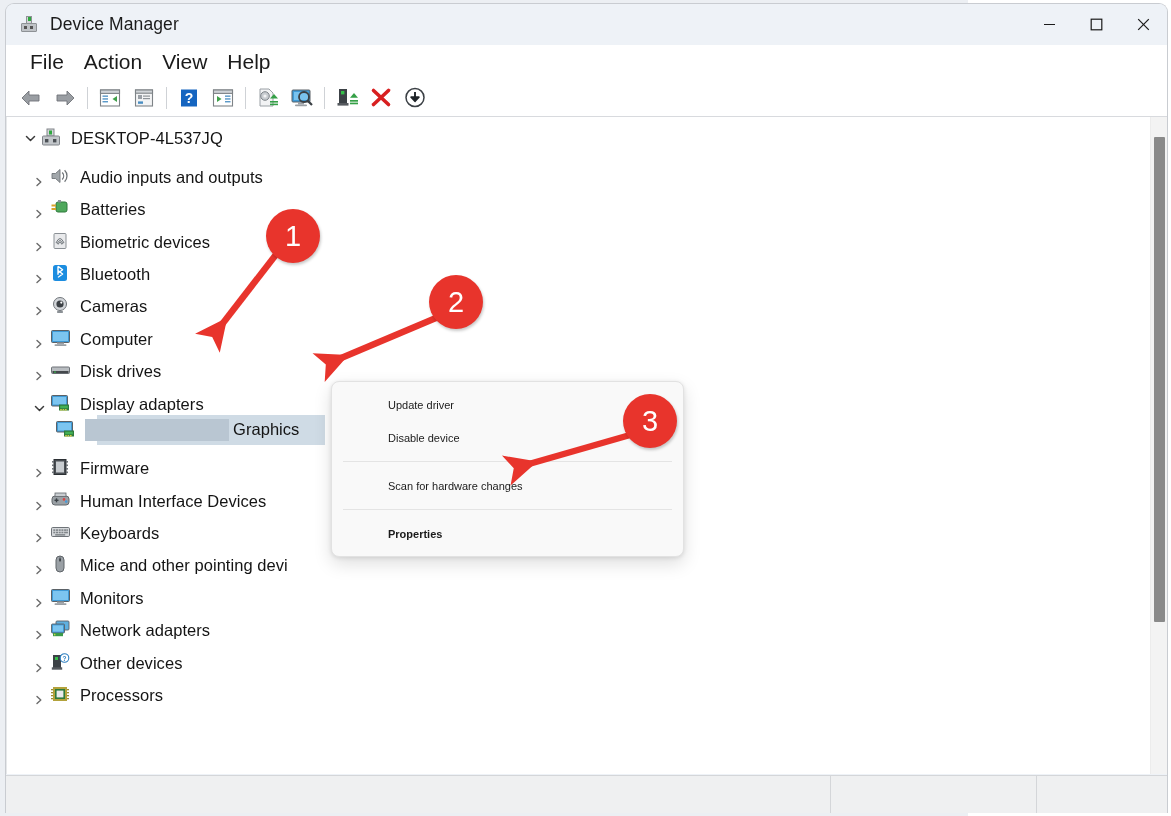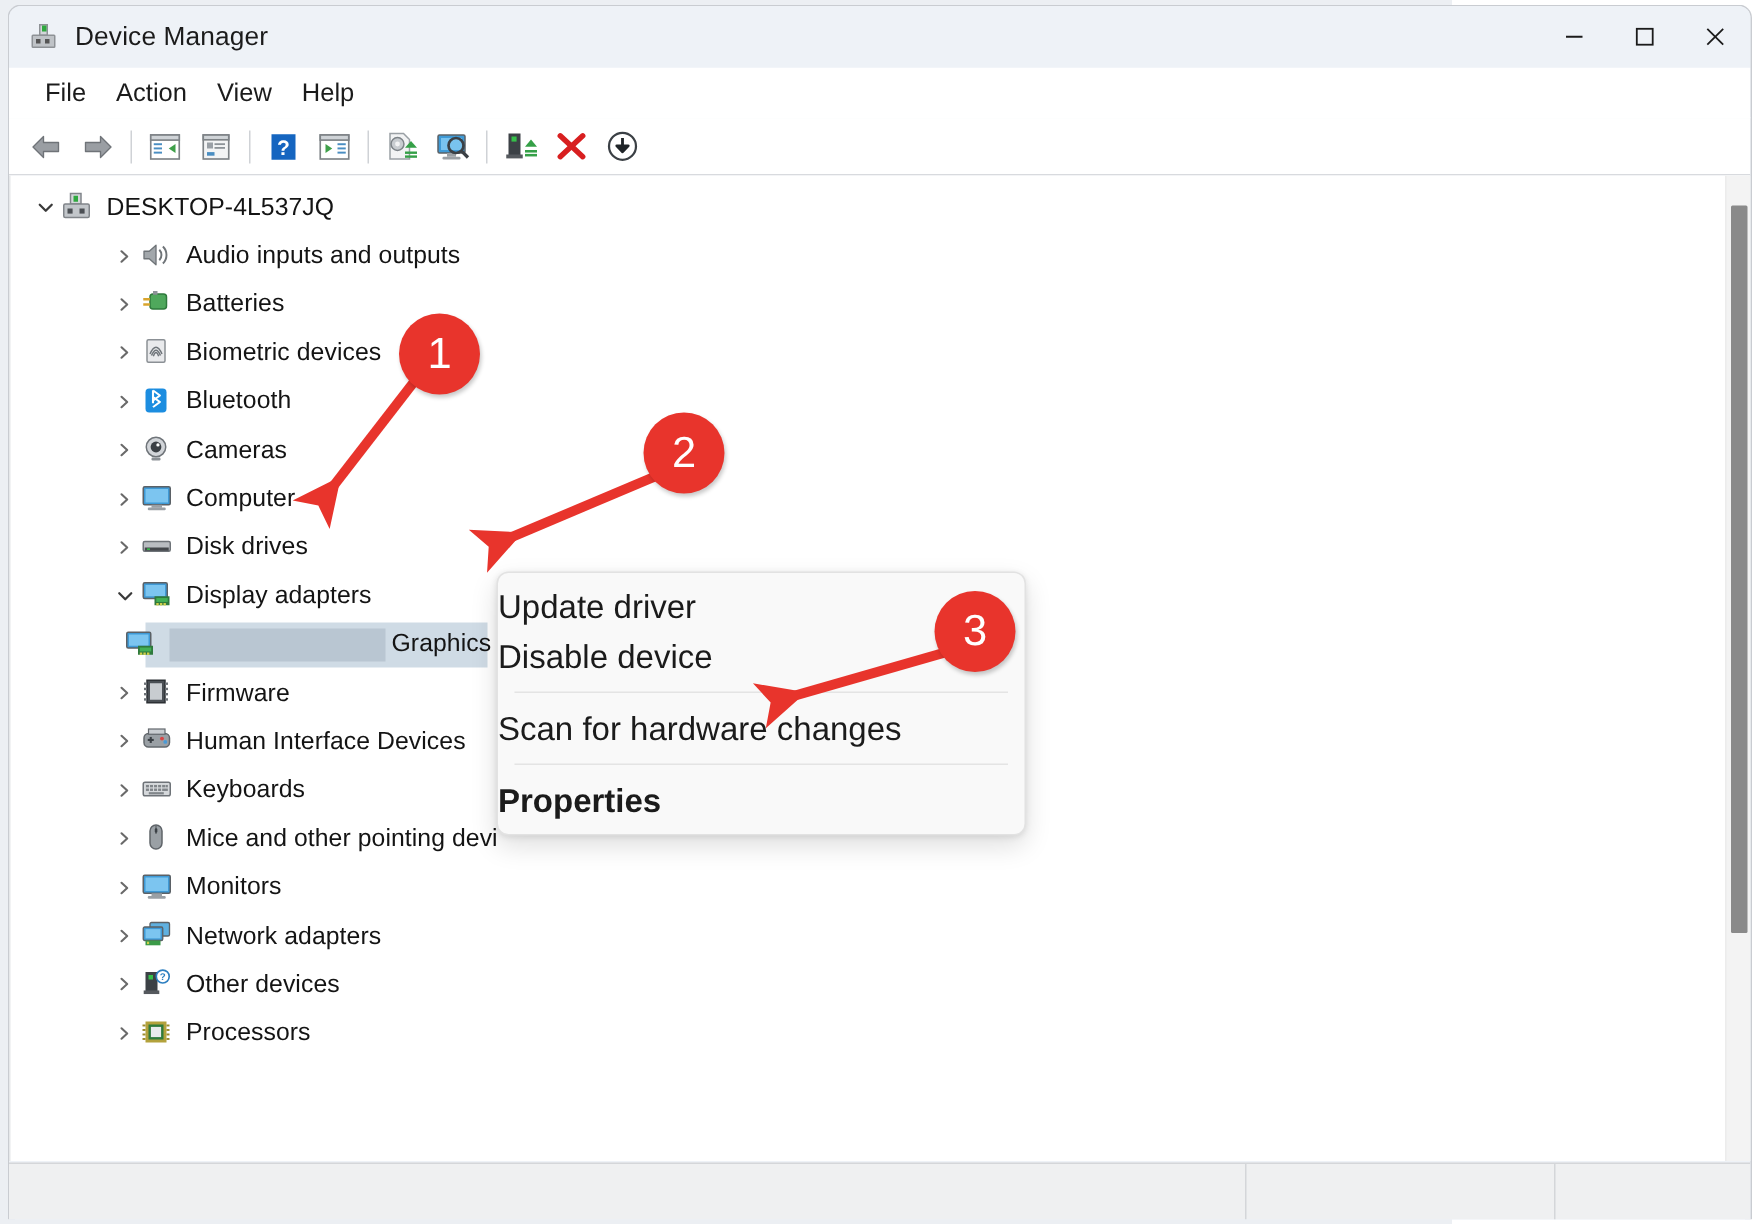--- a/index.html
+++ b/index.html
@@ -94,21 +94,21 @@
   
   .menubar {
     height: 34px;
     background: #ffffff;
     display: flex;
     align-items: center;
     padding-left: 14px;
     border-bottom: 1px solid #ffffff;
   }
   .menubar .mi {
-    font-size: 17px;
+    font-size: 21px;
     color: #1b1b1b;
     padding: 3px 10px;
     border-radius: 3px;
     white-space: nowrap;
   }
 
   
   .toolbar {
     height: 38px;
     background: #ffffff;
@@ -159,22 +159,22 @@
     flex: none;
     position: relative;
   }
   .row .lbl {
     font-size: 16.5px;
     color: #141414;
     letter-spacing: 0.05px;
   }
 
   .depth0 { padding-left: 12px; }
-  .depth1 { padding-left: 65px; }
-  .depth2 { padding-left: 76px; }
+  .depth1 { padding-left: 21px; align-items: flex-end; }
+  .depth2 { padding-left: 48px; }
 
   
   .row.selected .sel-band {
     position: absolute;
     left: 90px; top: 1px;
     width: 228px; height: 30px;
     background: #cfdbe5;
     z-index: 0;
   }
   .row.selected .ico, .row.selected .lbl, .row.selected .redact {
@@ -228,21 +228,22 @@
     border: 1px solid #e2e2e2;
     border-radius: 8px;
     box-shadow: 0 7px 18px rgba(0,0,0,0.13), 0 1px 4px rgba(0,0,0,0.10);
     padding: 6px 0 6px 0;
     z-index: 30;
   }
   .ctx-item {
     height: 33px;
     display: flex;
     align-items: center;
-    font-size: 22px;
+    padding-left: 56px;
+    font-size: 11px;
     color: #1b1b1b;
     white-space: nowrap;
   }
   .ctx-item.bold { font-weight: bold; }
   .ctx-sep {
     height: 1px;
     background: #e4e4e4;
     margin: 7px 11px;
   }
 

